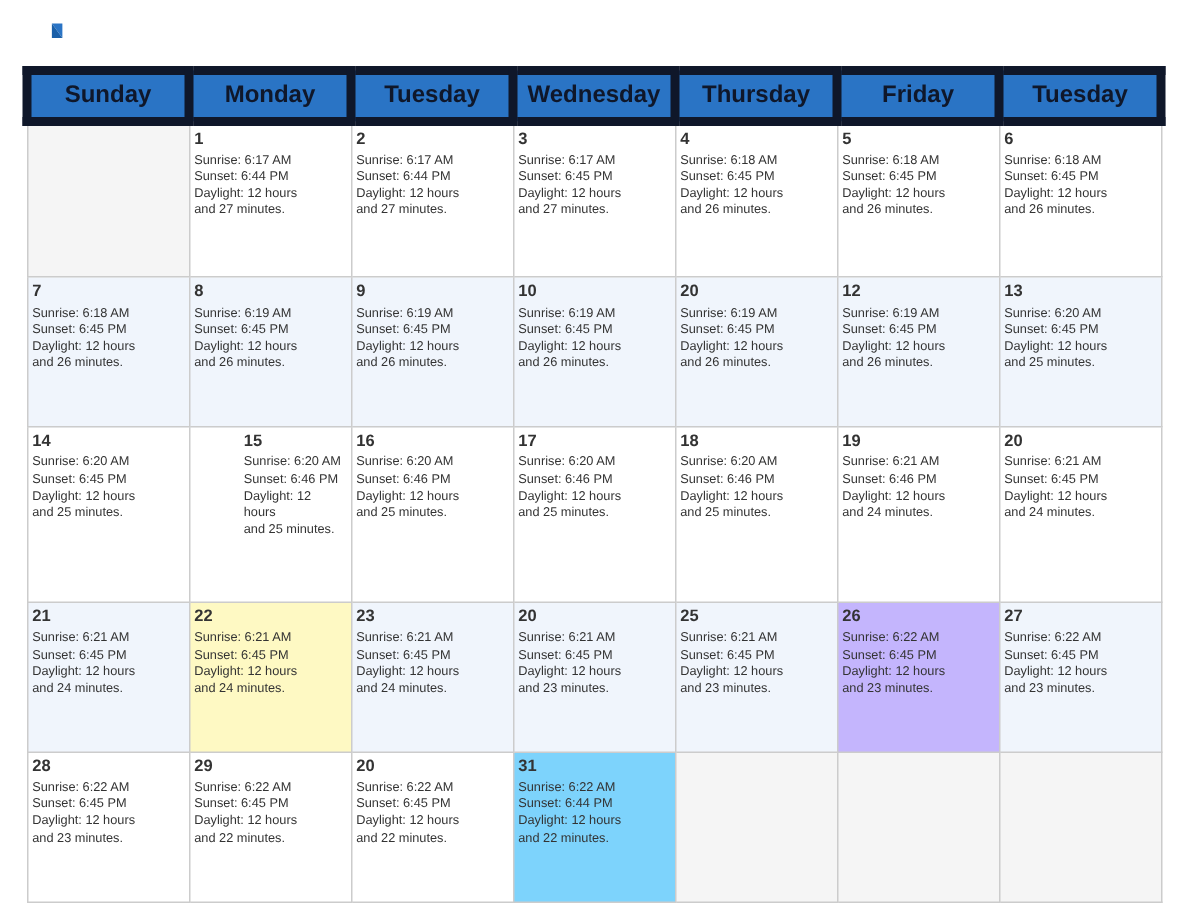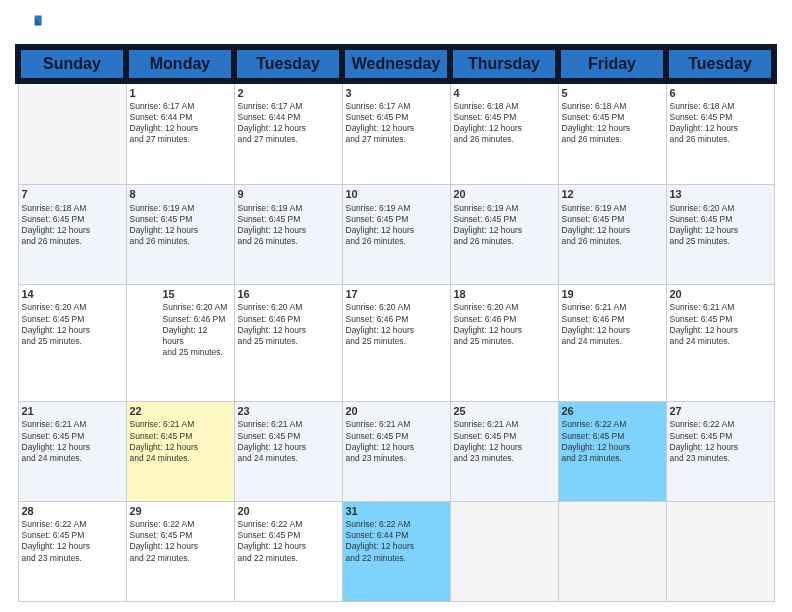--- a/index.html
+++ b/index.html
@@ -313,21 +313,21 @@
 Daylight: 12 hours
 and 23 minutes.</div>
           </td>
           <td style="background-color: rgb(240, 245, 252);">
             <span class="day-num">25</span>
             <div class="day-info" style="white-space: pre-line;">Sunrise: 6:21 AM
 Sunset: 6:45 PM
 Daylight: 12 hours
 and 23 minutes.</div>
           </td>
-          <td style="background-color: #7dd3fc;">
+          <td style="background-color: #c4b5fd;">
             <span class="day-num">26</span>
             <div class="day-info" style="white-space: pre-line;">Sunrise: 6:22 AM
 Sunset: 6:45 PM
 Daylight: 12 hours
 and 23 minutes.</div>
           </td>
           <td style="background-color: rgb(240, 245, 252);">
             <span class="day-num">27</span>
             <div class="day-info" style="white-space: pre-line;">Sunrise: 6:22 AM
 Sunset: 6:45 PM

